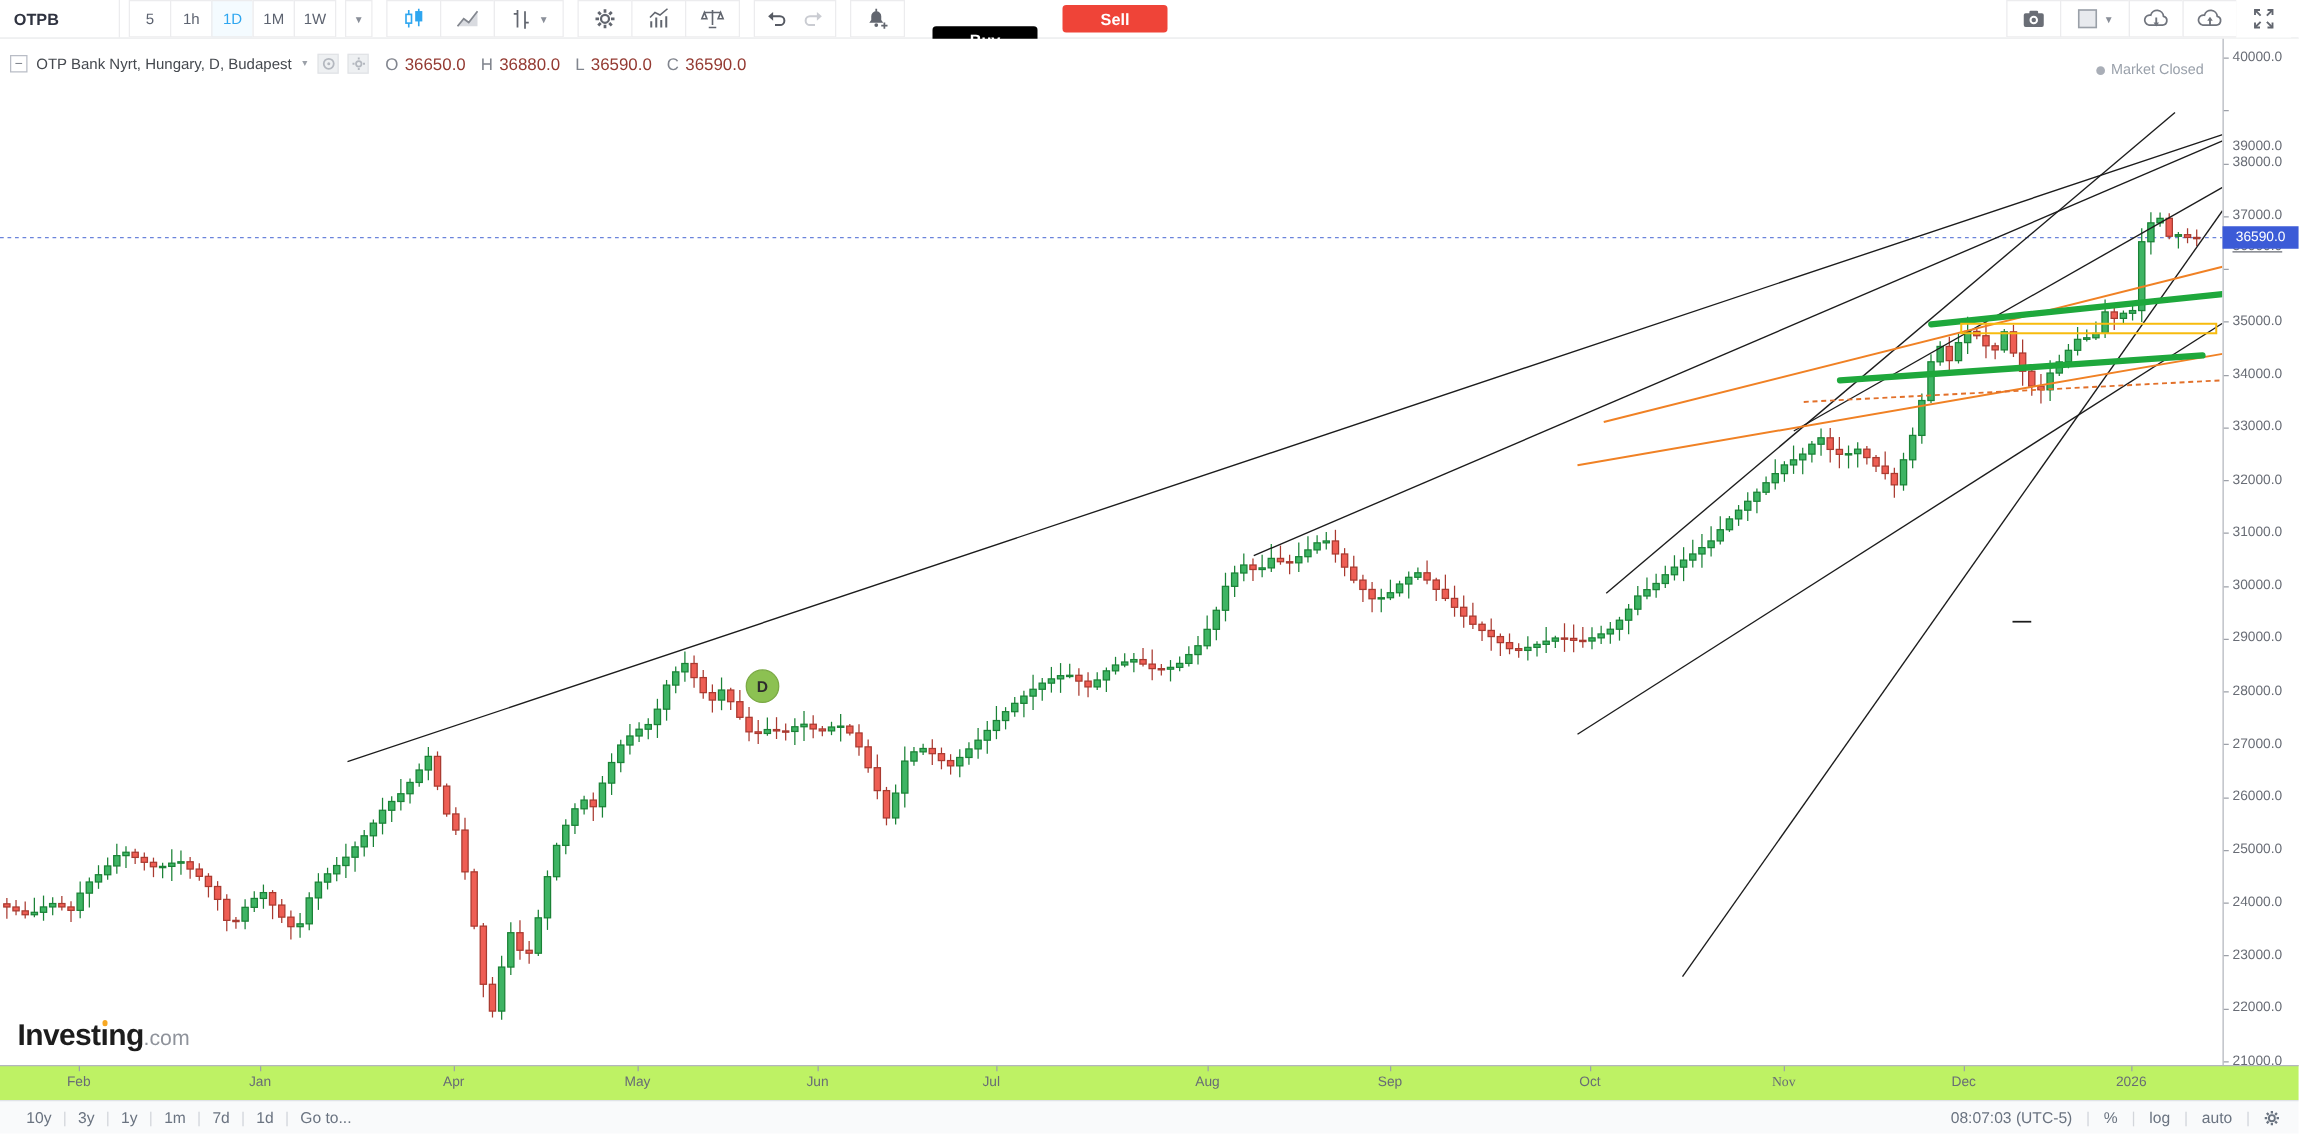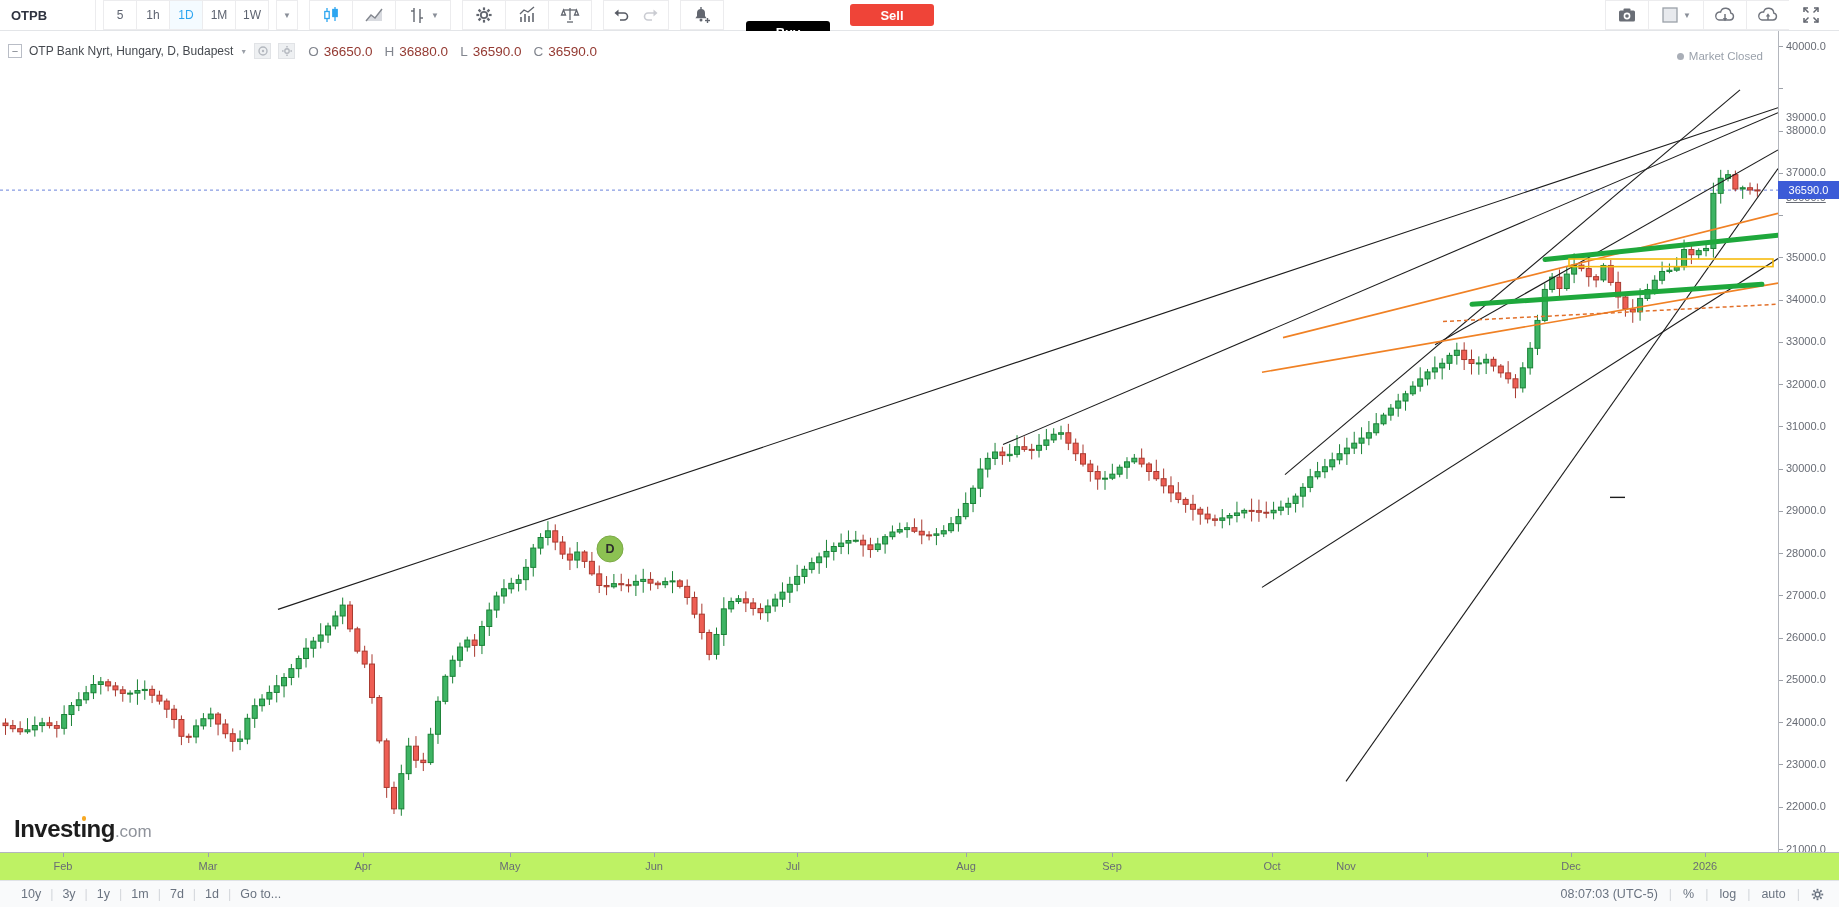--- a/index.html
+++ b/index.html
@@ -823,37 +823,37 @@
       <div class="ptick" style="top: 769.237px;">22000.0</div>
       <div class="ptickmark" style="top: 775.737px;"></div>
       <div class="ptick" style="top: 811.5px;">21000.0</div>
       <div class="ptickmark" style="top: 818px;"></div>
     </div>
   <div class="last-price-tag" id="lastTag" style="top: 150.117px;">36590.0</div>
 
   <div class="time-axis" id="timeAxis">
       <div class="mlabel" style="left: 63px;">Feb</div>
       <div class="mtick" style="left: 63px;"></div>
-      <div class="mlabel" style="left: 208px;">Mar</div>
+      <div class="mlabel" style="left: 208px;">Jan</div>
       <div class="mtick" style="left: 208px;"></div>
       <div class="mlabel" style="left: 363px;">Apr</div>
       <div class="mtick" style="left: 363px;"></div>
       <div class="mlabel" style="left: 510px;">May</div>
       <div class="mtick" style="left: 510px;"></div>
       <div class="mlabel" style="left: 654px;">Jun</div>
       <div class="mtick" style="left: 654px;"></div>
       <div class="mlabel" style="left: 793px;">Jul</div>
       <div class="mtick" style="left: 797px;"></div>
       <div class="mlabel" style="left: 966px;">Aug</div>
       <div class="mtick" style="left: 966px;"></div>
       <div class="mlabel" style="left: 1112px;">Sep</div>
       <div class="mtick" style="left: 1112px;"></div>
       <div class="mlabel" style="left: 1272px;">Oct</div>
       <div class="mtick" style="left: 1272px;"></div>
-      <div class="mlabel" style="left: 1346px;">Nov</div>
+      <div class="mlabel" style="left: 1427px; font-family: Liberation Serif, serif;">Nov</div>
       <div class="mtick" style="left: 1427px;"></div>
       <div class="mlabel" style="left: 1571px;">Dec</div>
       <div class="mtick" style="left: 1571px;"></div>
       <div class="mlabel" style="left: 1705px;">2026</div>
       <div class="mtick" style="left: 1705px;"></div>
     </div>
 
   <div class="logo">
     <span class="brand">Invest</span>
     <span class="brand iwrap"><span>ı</span><span class="idot"></span></span>

